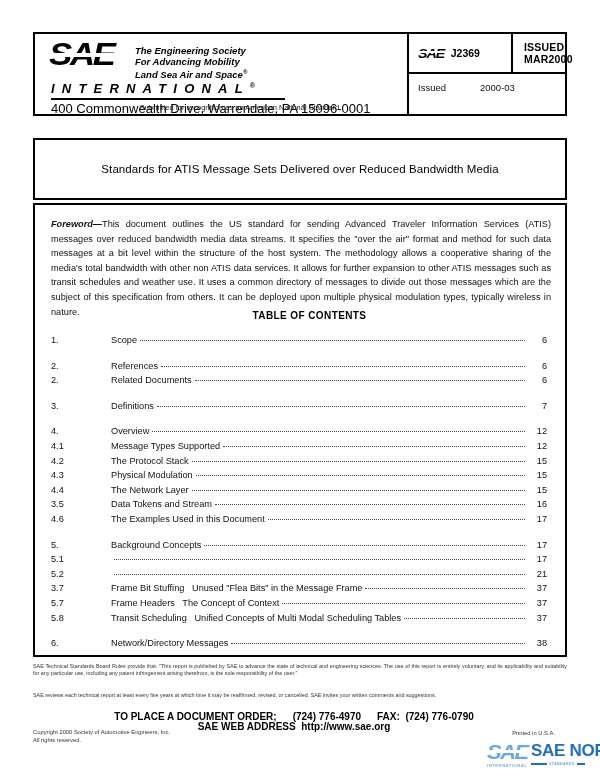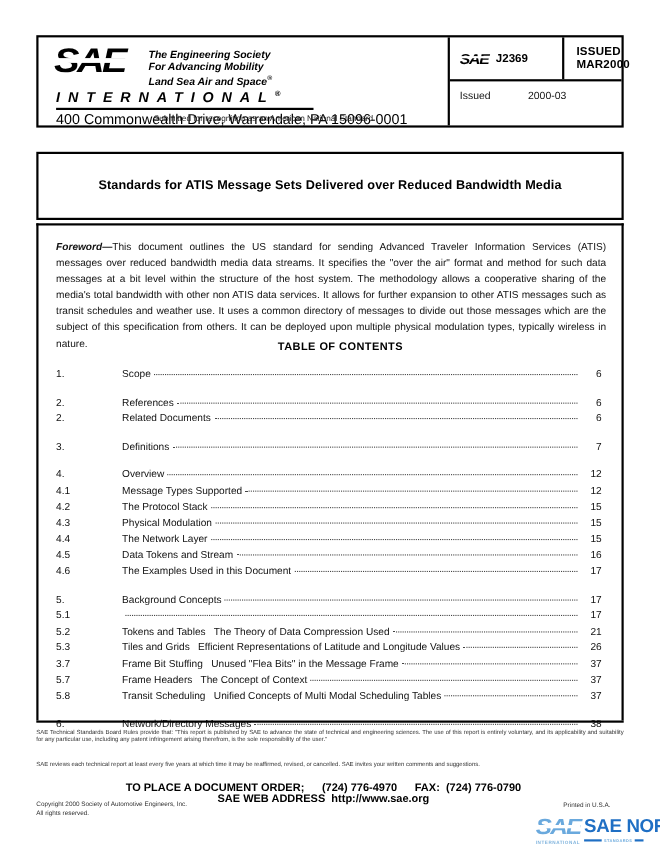--- a/index.html
+++ b/index.html
@@ -193,21 +193,21 @@
     color: #111;
     white-space: nowrap;
   }
   .issued-row .lbl { display: inline-block; width: 62px; }
   .doc-title {
     position: absolute;
     left: 0; right: 0; top: 50%;
     transform: translateY(-50%);
     text-align: center;
     font-size: 11.5px;
-    font-weight: bold;
+    font-weight: normal;
     letter-spacing: 0.1px;
     color: #000;
   }
 
   
   .foreword {
     position: absolute;
     left: 16px; top: 12px;
     width: 500px;
     font-size: 9.2px;
@@ -476,21 +476,21 @@
           <span class="toc-dots"></span>
           <span class="toc-page">15</span>
         </div>
         <div class="toc-row">
           <span class="toc-num">4.4</span>
           <span class="toc-label">The Network Layer</span>
           <span class="toc-dots"></span>
           <span class="toc-page">15</span>
         </div>
         <div class="toc-row">
-          <span class="toc-num">4.5</span>
+          <span class="toc-num">3.5</span>
           <span class="toc-label">Data Tokens and Stream</span>
           <span class="toc-dots"></span>
           <span class="toc-page">16</span>
         </div>
         <div class="toc-row">
           <span class="toc-num">4.6</span>
           <span class="toc-label">The Examples Used in this Document</span>
           <span class="toc-dots"></span>
           <span class="toc-page">17</span>
         </div>
@@ -500,29 +500,22 @@
           <span class="toc-dots"></span>
           <span class="toc-page">17</span>
         </div>
         <div class="toc-row">
           <span class="toc-num">5.1</span>
           <span class="toc-dots"></span>
           <span class="toc-page">17</span>
         </div>
         <div class="toc-row">
           <span class="toc-num">5.2</span>
-          <span class="toc-label">Tokens and Tables   The Theory of Data Compression Used</span>
           <span class="toc-dots"></span>
           <span class="toc-page">21</span>
-        </div>
-        <div class="toc-row">
-          <span class="toc-num">5.3</span>
-          <span class="toc-label">Tiles and Grids   Efficient Representations of Latitude and Longitude Values</span>
-          <span class="toc-dots"></span>
-          <span class="toc-page">26</span>
         </div>
         <div class="toc-row">
           <span class="toc-num">3.7</span>
           <span class="toc-label">Frame Bit Stuffing   Unused "Flea Bits" in the Message Frame</span>
           <span class="toc-dots"></span>
           <span class="toc-page">37</span>
         </div>
         <div class="toc-row">
           <span class="toc-num">5.7</span>
           <span class="toc-label">Frame Headers   The Concept of Context</span>

